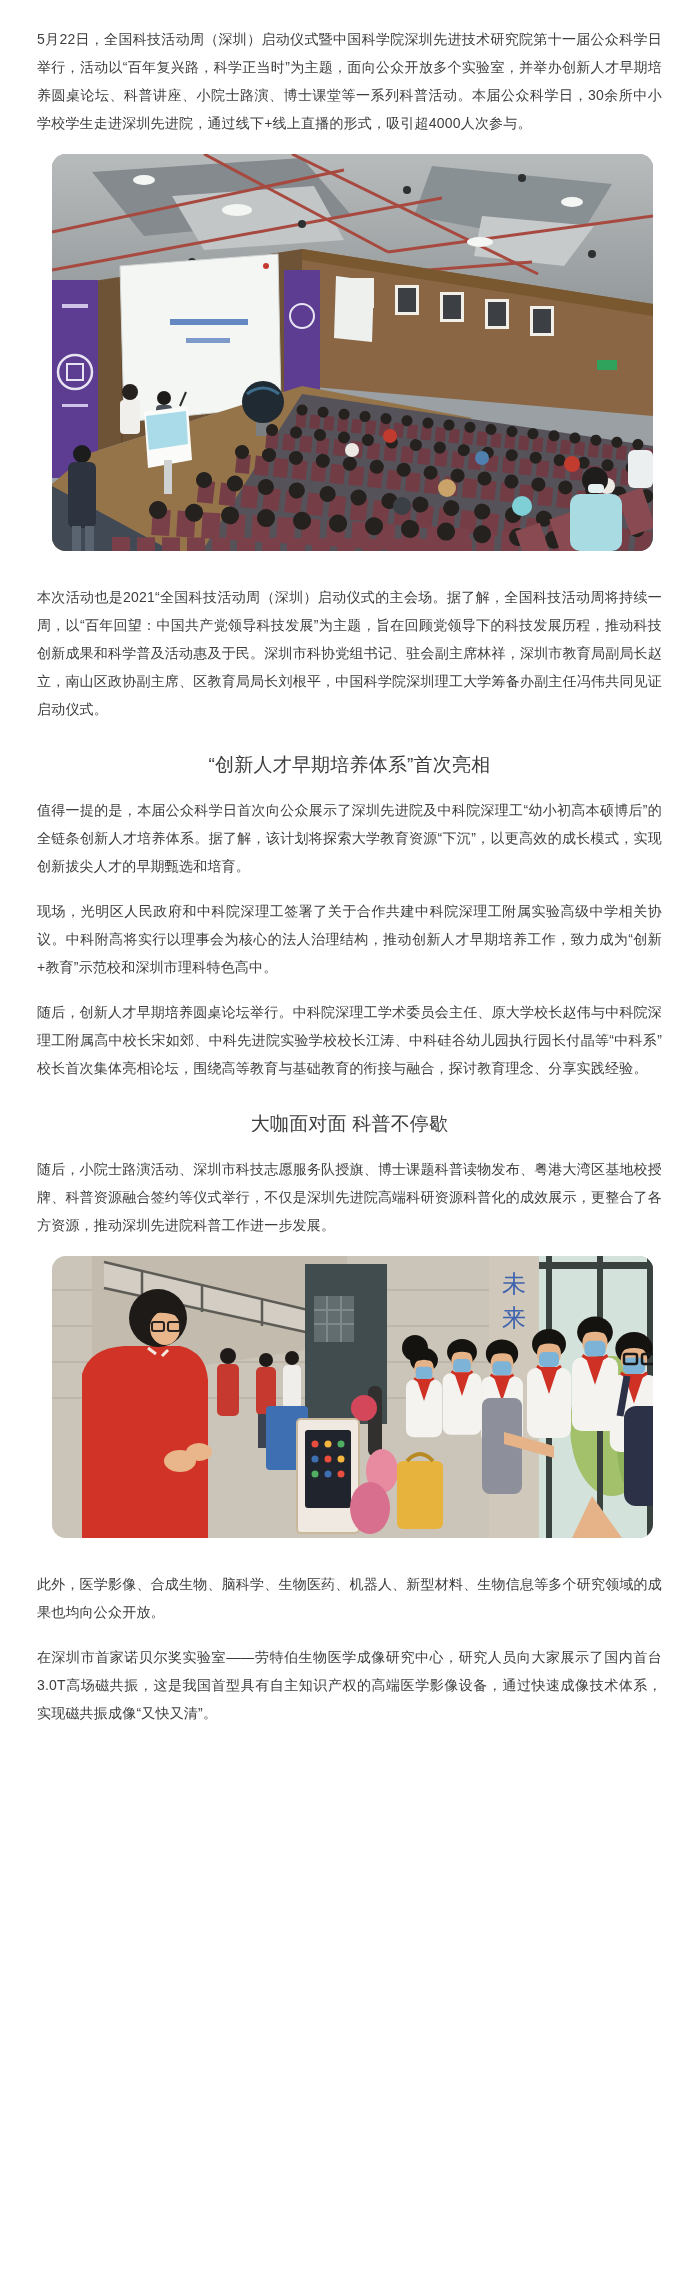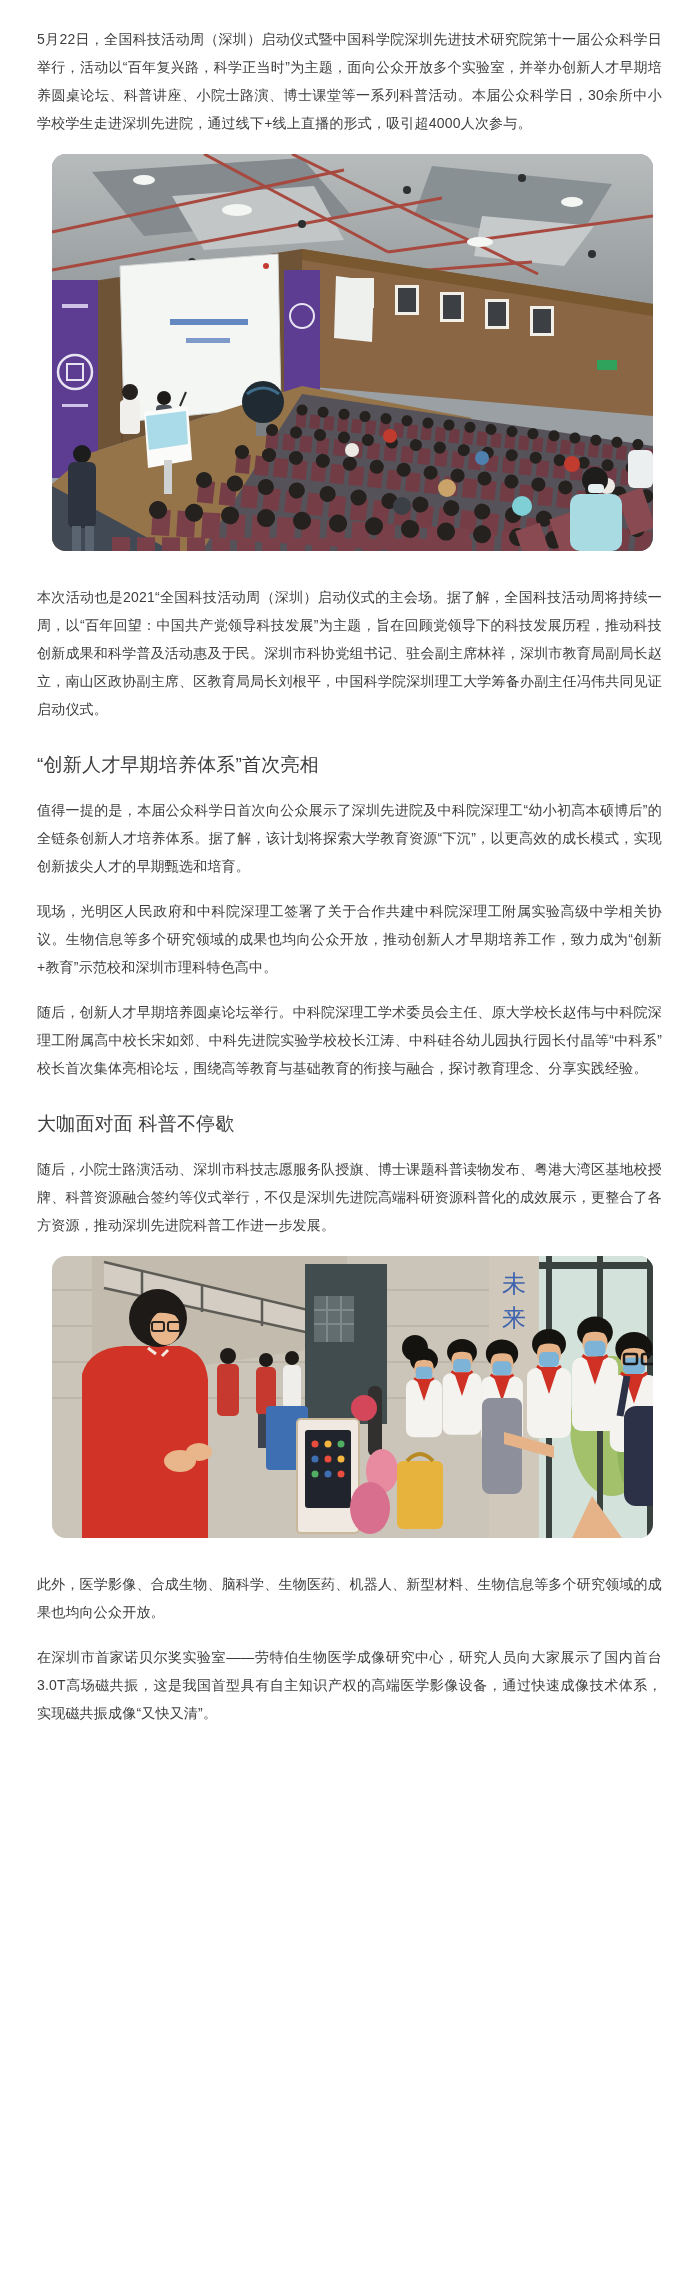--- a/index.html
+++ b/index.html
@@ -16,21 +16,21 @@
     font-size:14px;
     line-height:28px;
     margin:0 0 17px 0;
     text-align:justify;
     letter-spacing:0.2px;
   }
   .heading{
     font-size:19px;
     line-height:28px;
     margin:28px 0 17px 0;
-    text-align:left;
+    text-align:center;
   }
   .photo{
     width:601px;
     margin:10px 0 32px 15px;
     border-radius:14px;
     overflow:hidden;
     line-height:0;
     background:#e8e8e8;
   }
   .photo svg{display:block;width:601px;}
@@ -193,21 +193,21 @@
       </g>
       <rect x="576" y="296" width="25" height="38" rx="6" fill="#eceff0"></rect>
     </svg>
   </figure>
 
   <p class="para">本次活动也是2021“全国科技活动周（深圳）启动仪式的主会场。据了解，全国科技活动周将持续一周，以“百年回望：中国共产党领导科技发展”为主题，旨在回顾党领导下的科技发展历程，推动科技创新成果和科学普及活动惠及于民。深圳市科协党组书记、驻会副主席林祥，深圳市教育局副局长赵立，南山区政协副主席、区教育局局长刘根平，中国科学院深圳理工大学筹备办副主任冯伟共同见证启动仪式。</p>
 
   <p class="para heading">“创新人才早期培养体系”首次亮相</p>
 
   <p class="para">值得一提的是，本届公众科学日首次向公众展示了深圳先进院及中科院深理工“幼小初高本硕博后”的全链条创新人才培养体系。据了解，该计划将探索大学教育资源“下沉”，以更高效的成长模式，实现创新拔尖人才的早期甄选和培育。</p>
-  <p class="para">现场，光明区人民政府和中科院深理工签署了关于合作共建中科院深理工附属实验高级中学相关协议。生物信息等多个研究领域的成果也均向公众开放，推动创新人才早期培养工作，致力成为“创新+教育”示范校和深圳市理科特色高中。</p>
+  <p class="para">现场，光明区人民政府和中科院深理工签署了关于合作共建中科院深理工附属实验高级中学相关协议。中科附高将实行以理事会为核心的法人治理结构，推动创新人才早期培养工作，致力成为“创新+教育”示范校和深圳市理科特色高中。</p>
   <p class="para">随后，创新人才早期培养圆桌论坛举行。中科院深理工学术委员会主任、原大学校长赵伟与中科院深理工附属高中校长宋如郊、中科先进院实验学校校长江涛、中科硅谷幼儿园执行园长付晶等“中科系”校长首次集体亮相论坛，围绕高等教育与基础教育的衔接与融合，探讨教育理念、分享实践经验。</p>
   <p class="para heading">大咖面对面 科普不停歇</p>
 
   <p class="para">随后，小院士路演活动、深圳市科技志愿服务队授旗、博士课题科普读物发布、粤港大湾区基地校授牌、科普资源融合签约等仪式举行，不仅是深圳先进院高端科研资源科普化的成效展示，更整合了各方资源，推动深圳先进院科普工作进一步发展。</p>
 
 
   <figure class="photo">
     <svg viewBox="0 0 601 282" width="601" height="282" preserveAspectRatio="none">
       <defs>
         <g id="stu">

